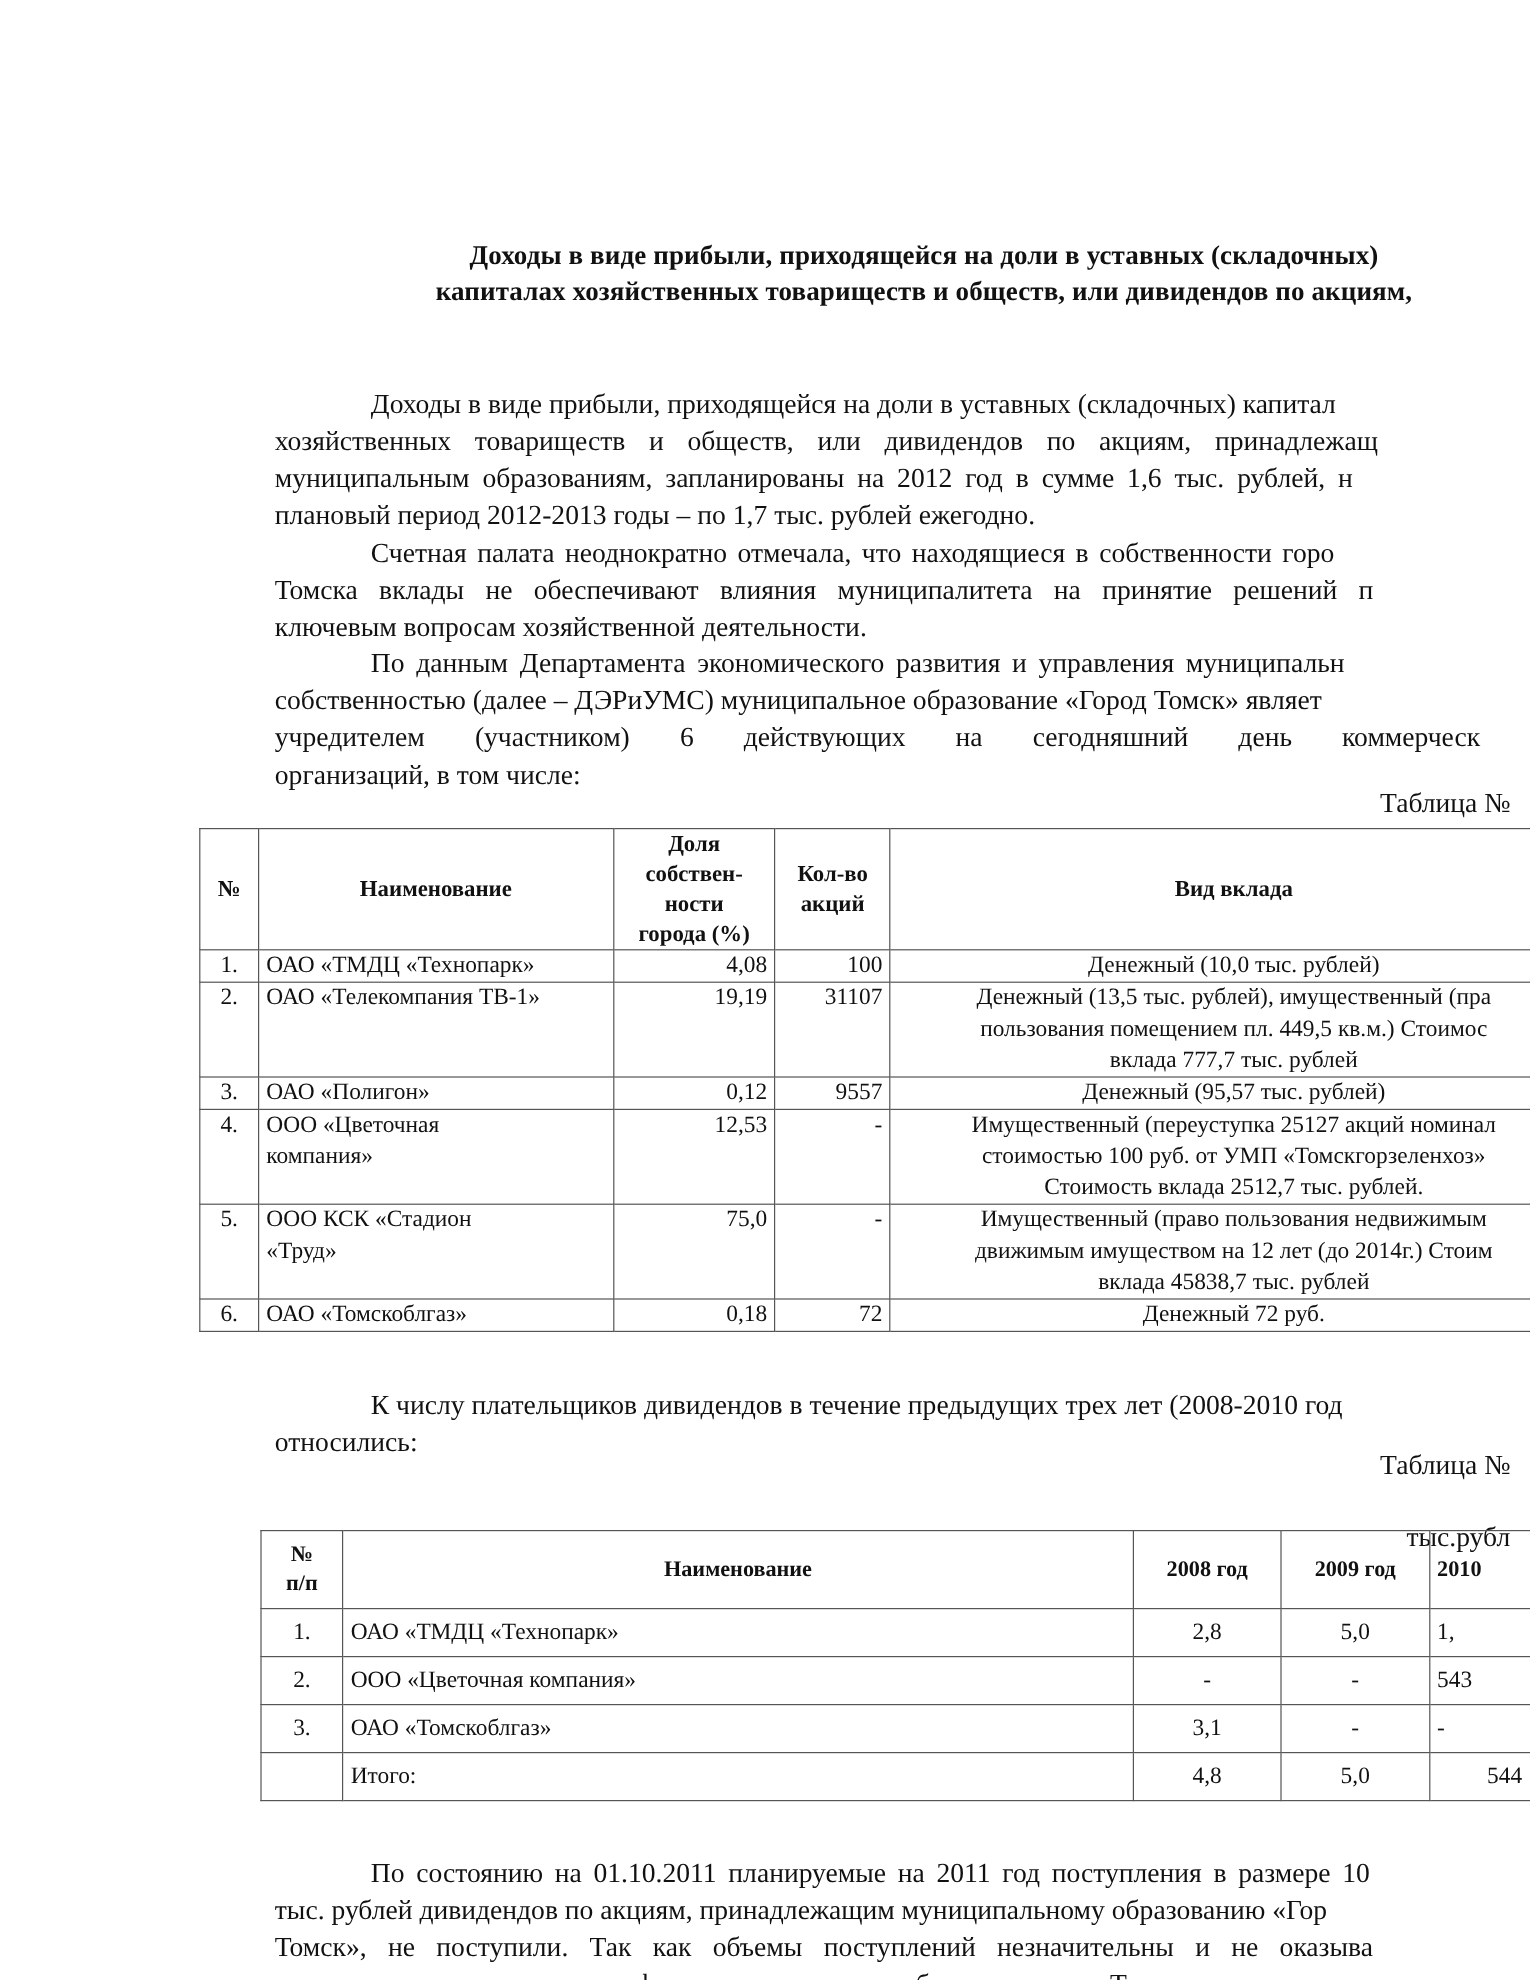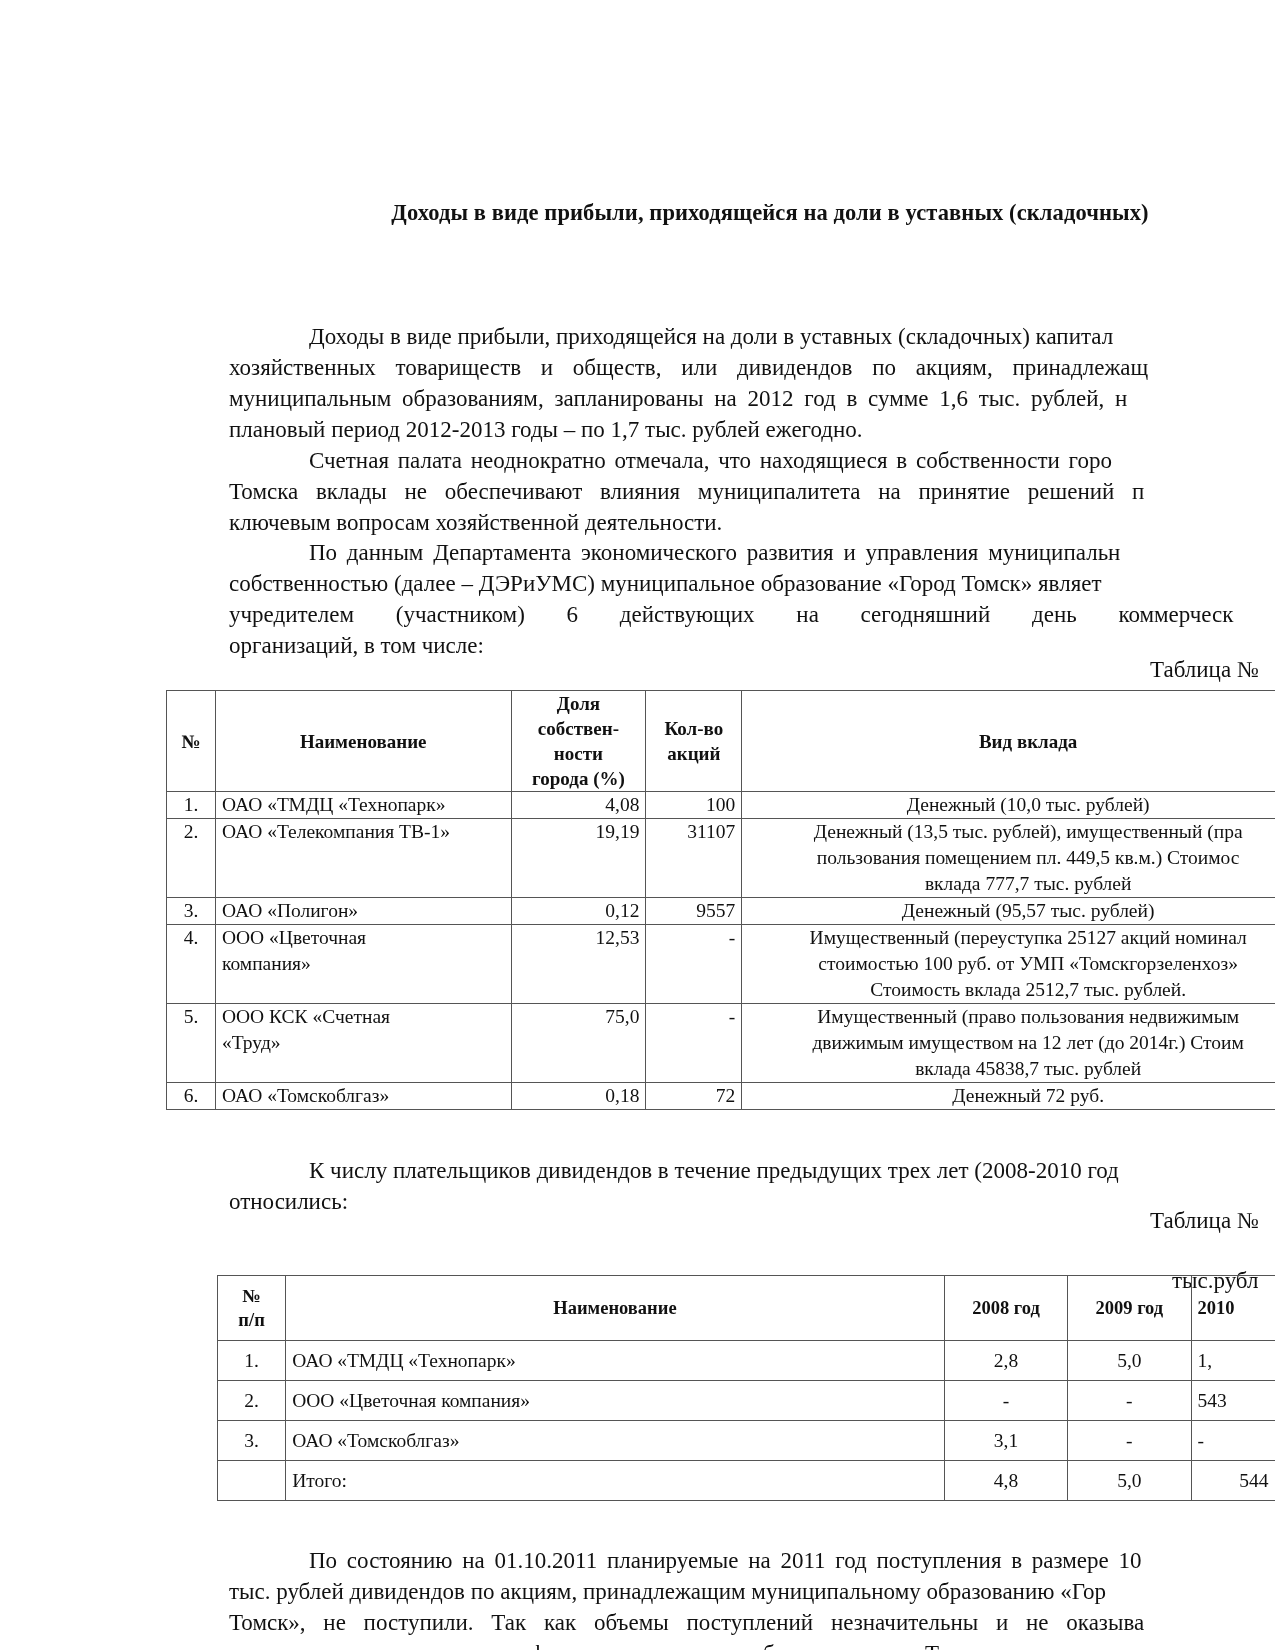--- a/index.html
+++ b/index.html
@@ -37,20 +37,21 @@
   #t2 td.c { text-align:center; }
   #t2 td.r { text-align:right; padding-right:4px; }
 </style>
 </head>
 <body>
 
 <div class="page">
 
   <div class="title">
     <div>Доходы в виде прибыли, приходящейся на доли в уставных (складочных)</div>
+    <div>капиталах хозяйственных товариществ и обществ, или дивидендов по акциям,</div>
   </div>
 
   <div class="para" style="top:321px;">
     <span class="ln indent">Доходы в виде прибыли, приходящейся на доли в уставных (складочных) капитал</span>
     <span class="ln" style="word-spacing:14px">хозяйственных товариществ и обществ, или дивидендов по акциям, принадлежащ</span>
     <span class="ln" style="word-spacing:5px">муниципальным образованиям, запланированы на 2012 год в сумме 1,6 тыс. рублей, н</span>
     <span class="ln">плановый период 2012-2013 годы – по 1,7  тыс. рублей ежегодно.</span>
   </div>
 
   <div class="para" style="top:445px;">
@@ -132,21 +133,21 @@
           <td class="num">-</td>
           <td class="vid">
             <div>Имущественный (переуступка 25127 акций номинал</div>
             <div>стоимостью 100 руб. от УМП «Томскгорзеленхоз»</div>
             <div>Стоимость вклада 2512,7 тыс. рублей.</div>
           </td>
         </tr>
         <tr>
           <td class="c">5.</td>
           <td>
-            <div>ООО КСК «Счетная</div>
+            <div>ООО КСК «Стадион</div>
             <div>«Труд»</div>
           </td>
           <td class="num">75,0</td>
           <td class="num">-</td>
           <td class="vid">
             <div>Имущественный (право пользования недвижимым</div>
             <div>движимым имуществом на 12 лет (до 2014г.) Стоим</div>
             <div>вклада 45838,7 тыс. рублей</div>
           </td>
         </tr>

